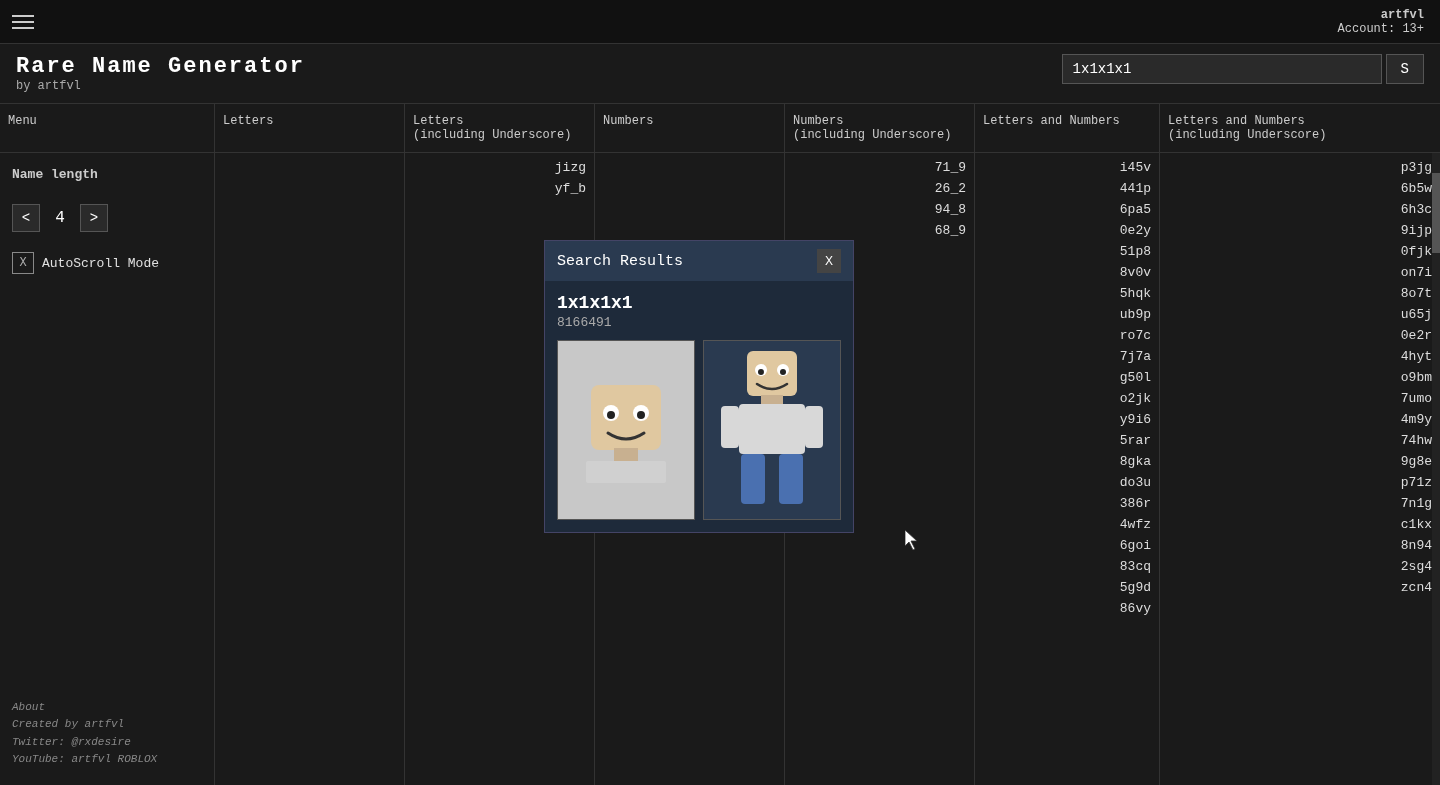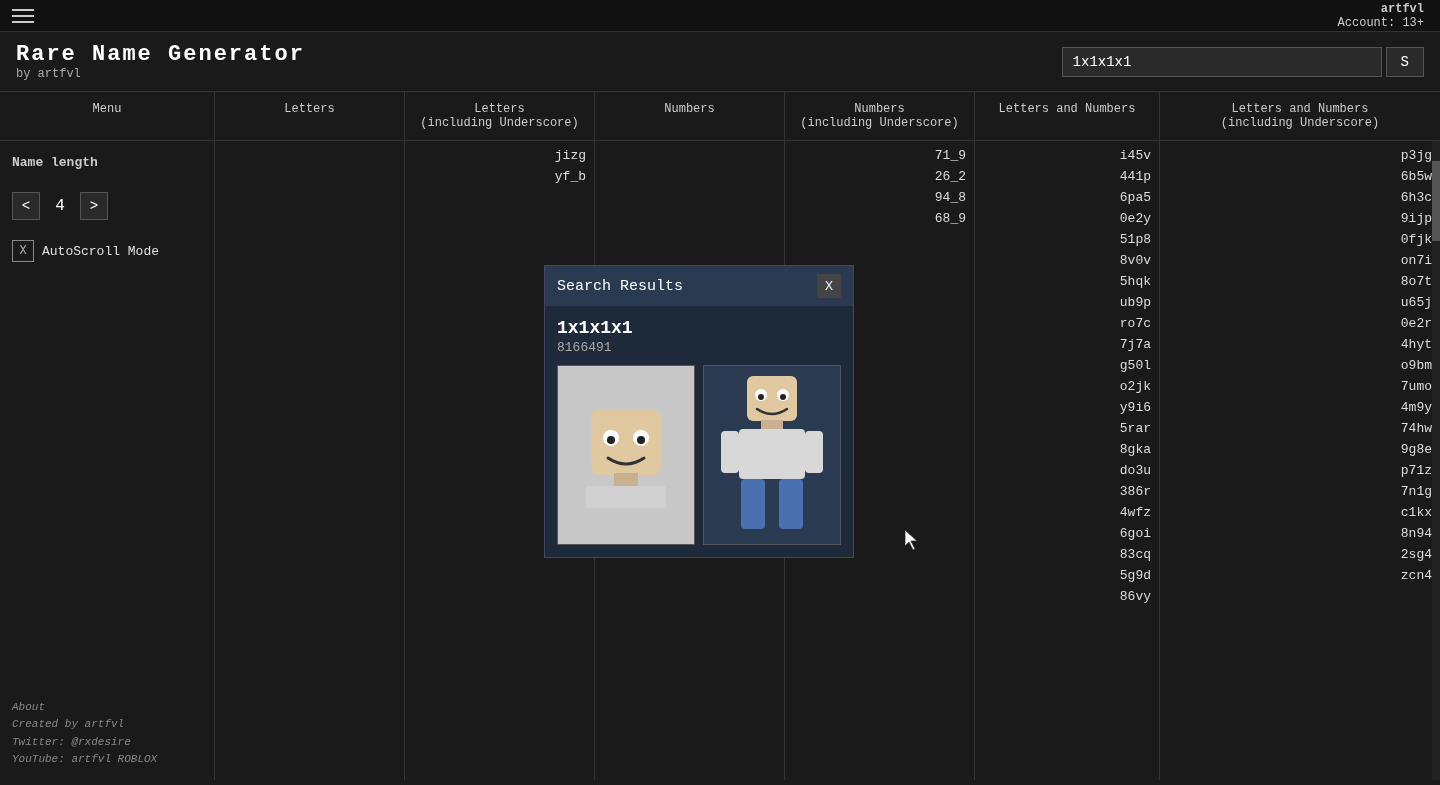--- a/index.html
+++ b/index.html
@@ -10,21 +10,21 @@
       font-size: 13px;
       width: 1440px;
       height: 785px;
       overflow: hidden;
       position: relative;
     }
 
     
     .top-bar {
       background-color: #111;
-      height: 32px;
+      height: 44px;
       display: flex;
       align-items: center;
       padding: 0 12px;
       border-bottom: 1px solid #333;
       position: relative;
     }
     .hamburger {
       display: flex;
       flex-direction: column;
       gap: 4px;
@@ -45,21 +45,21 @@
       font-size: 12px;
       color: #ccc;
     }
     .top-right .username { font-weight: bold; }
 
     
     .title-area {
       background-color: #1a1a1a;
       padding: 10px 16px;
       display: flex;
-      align-items: center;
+      align-items: flex-start;
       justify-content: space-between;
       border-bottom: 1px solid #333;
     }
     .title-text h1 {
       font-size: 22px;
       font-weight: bold;
       letter-spacing: 2px;
       color: #fff;
     }
     .title-text .subtitle {
@@ -93,21 +93,20 @@
 
     
     .col-headers {
       display: flex;
       border-bottom: 1px solid #333;
       background: #1a1a1a;
     }
     .col-header {
       border-right: 1px solid #333;
       padding: 10px 8px;
-      text-align: center;
       font-size: 12px;
       color: #ccc;
     }
     .col-header:last-child { border-right: none; }
     .col-menu { width: 215px; }
     .col-letters { width: 190px; }
     .col-letters-us { width: 190px; }
     .col-numbers { width: 190px; }
     .col-numbers-us { width: 190px; }
     .col-lan { width: 185px; }
@@ -213,21 +212,20 @@
     .data-column::-webkit-scrollbar { width: 6px; }
     .data-column::-webkit-scrollbar-track { background: #1a1a1a; }
     .data-column::-webkit-scrollbar-thumb { background: #555; }
 
     
     .modal-overlay {
       position: absolute;
       top: 0; left: 0; right: 0; bottom: 0;
       z-index: 100;
       pointer-events: none;
-      margin-top: 25px;
     }
     .search-results-modal {
       position: absolute;
       top: 240px;
       left: 544px;
       width: 310px;
       background: #1e2a3a;
       border: 1px solid #446;
       pointer-events: all;
     }

